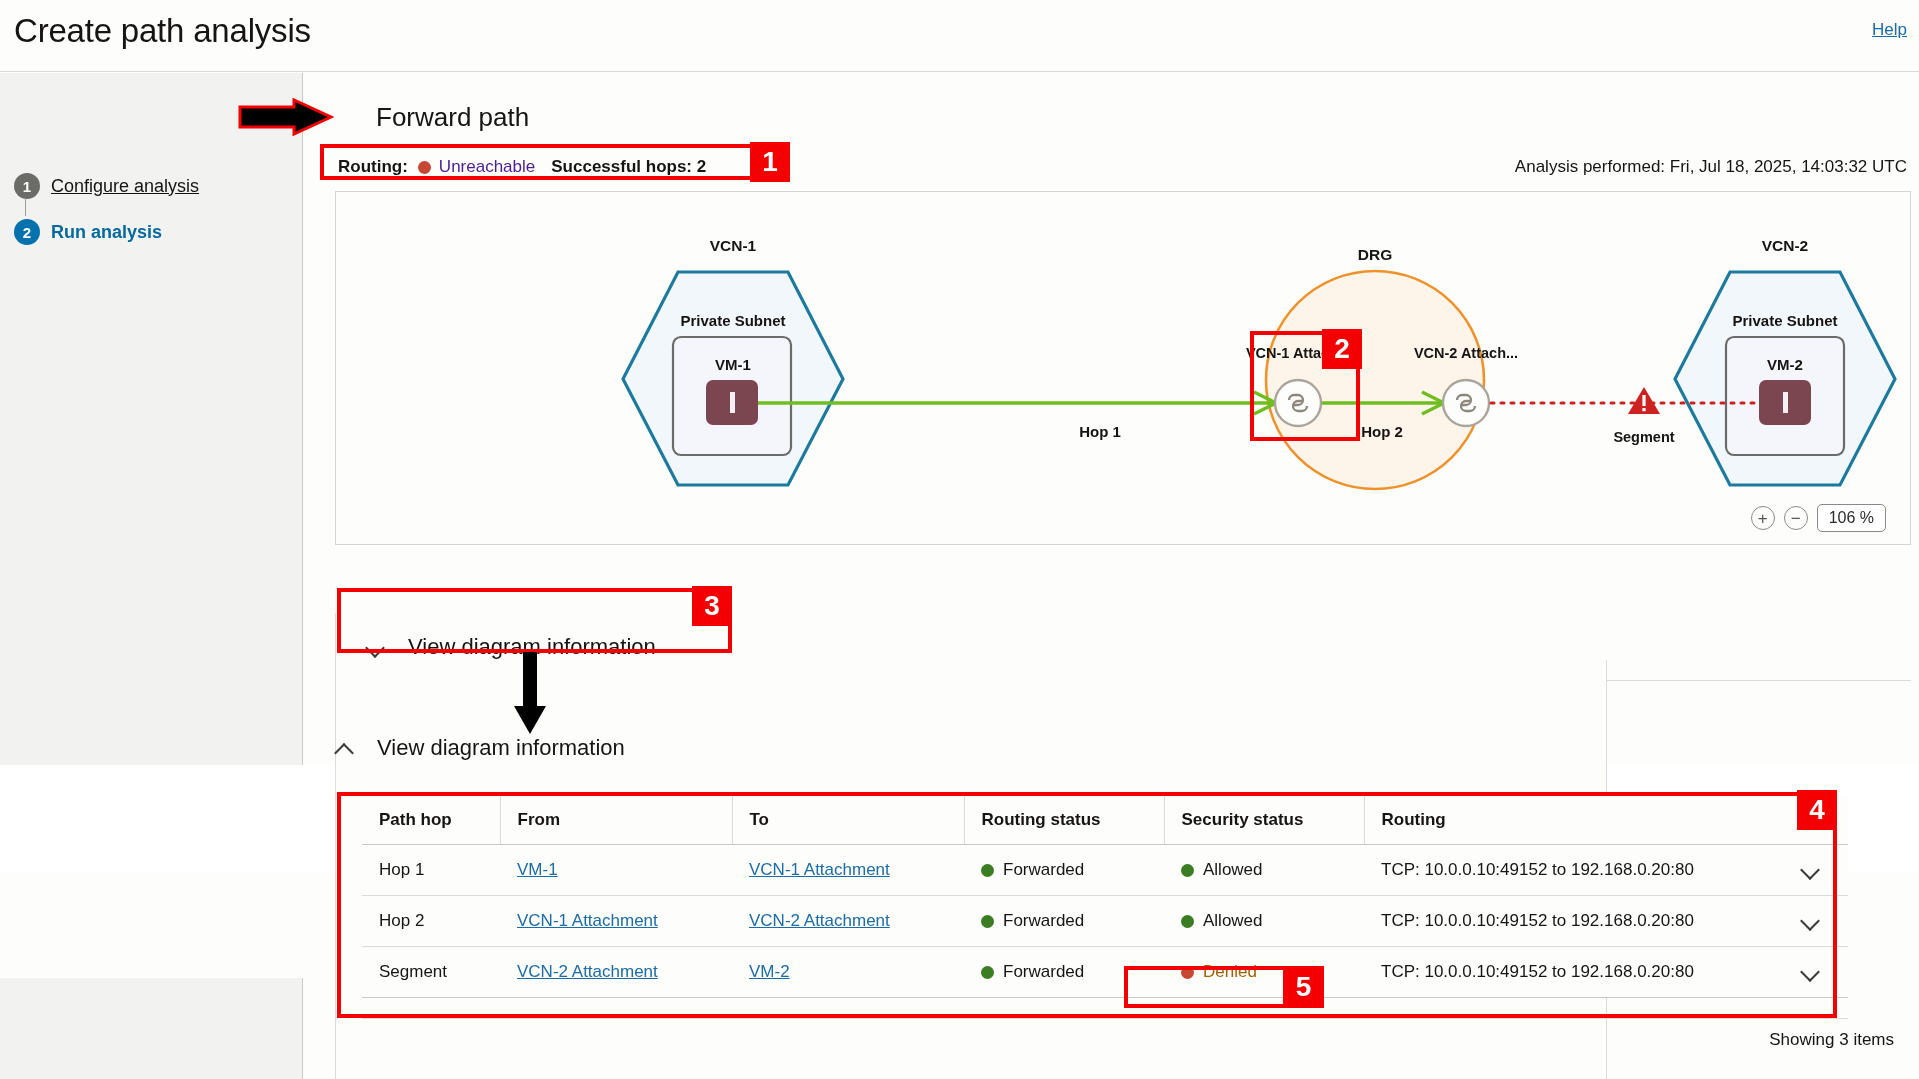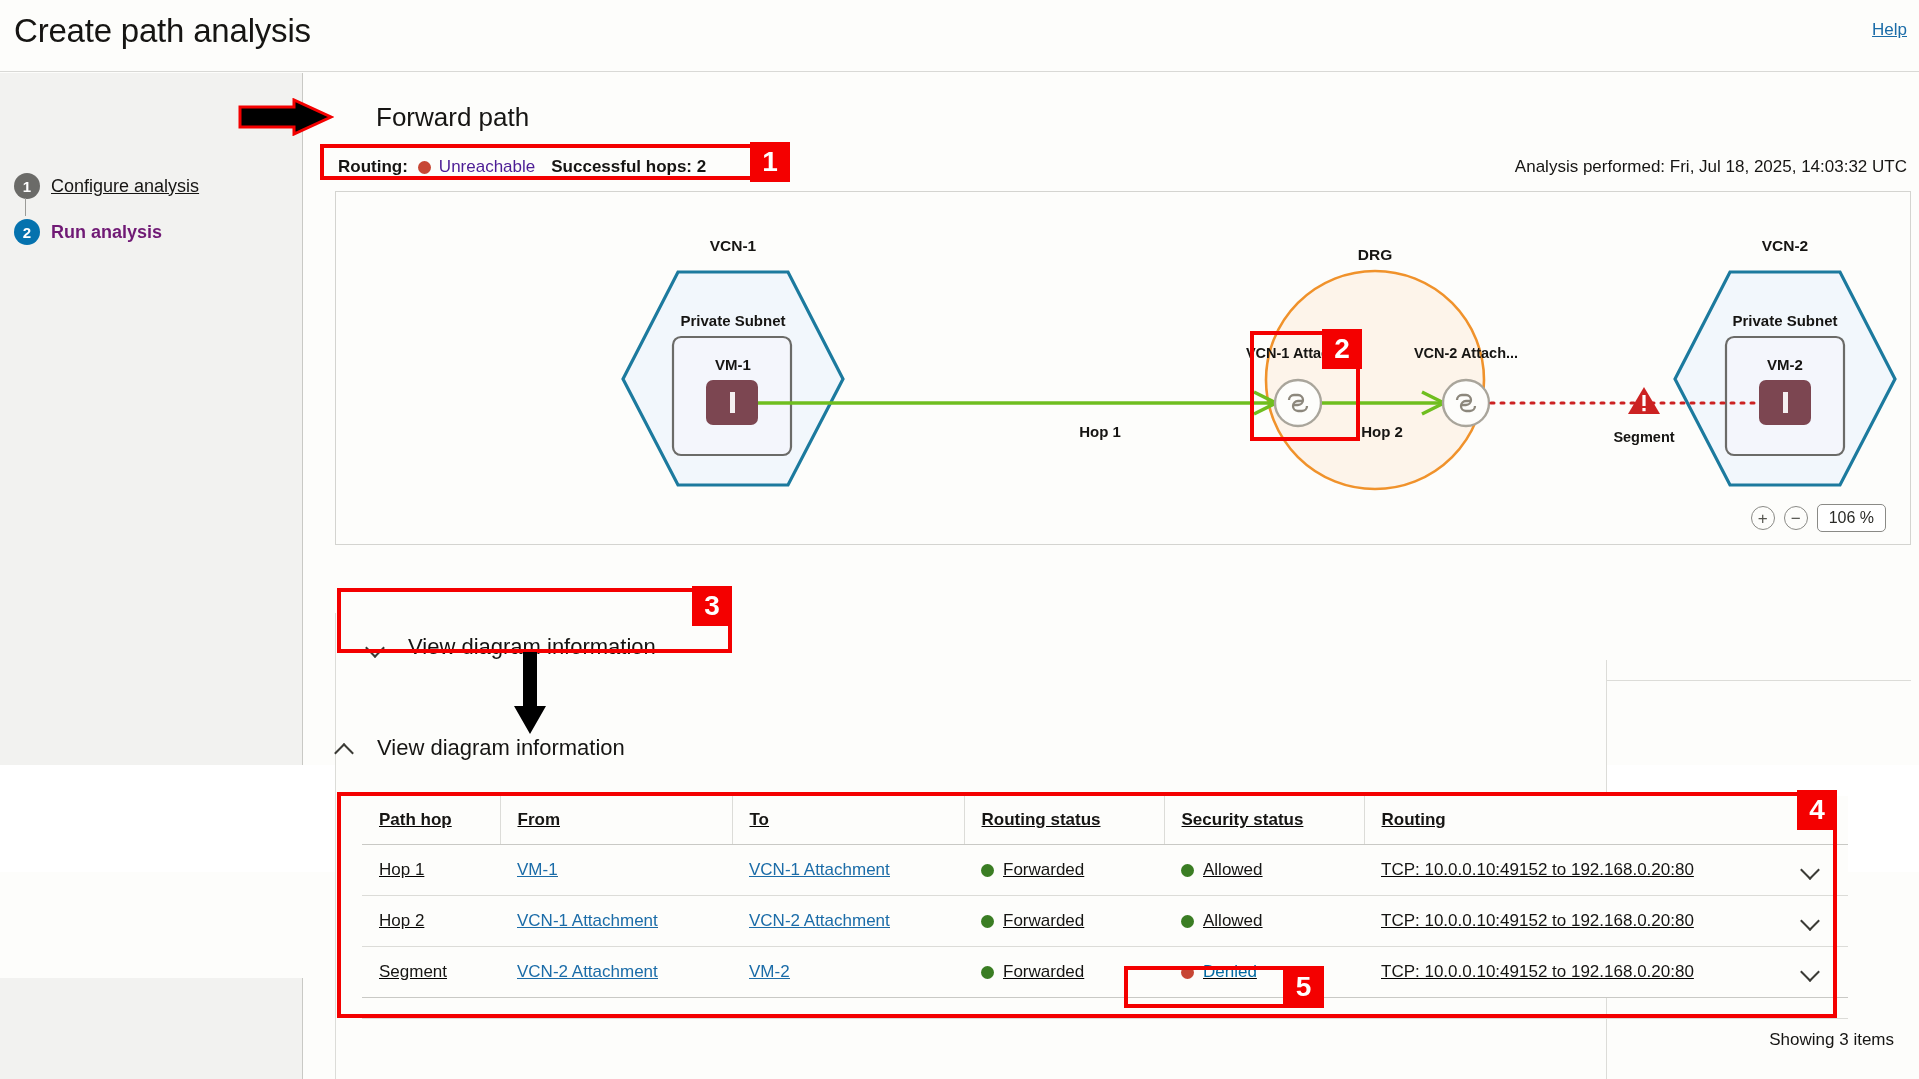--- a/index.html
+++ b/index.html
@@ -37,21 +37,21 @@
   }
   .step { position:absolute; display:flex; align-items:center; }
   .step-badge {
     width:26px; height:26px; border-radius:50%;
     color:#fff; font-size:15px; font-weight:bold;
     display:flex; align-items:center; justify-content:center;
     flex:0 0 26px;
   }
   .step-badge.grey { background:#6b6b68; }
   .step-badge.blue { background:#0572ae; }
-  .step-label { margin-left:11px; font-size:18px; color:#701a75; }
+  .step-label { margin-left:11px; font-size:18px; color:#0369a1; }
   .step-label.link { color:#161513; text-decoration:underline; cursor:pointer; }
   .step-label.current { font-weight:bold; }
   .step-connector {
     position:absolute; left:25px; top:125px; width:1px; height:18px; background:#9b9b97;
   }
 
   
   .main { position:absolute; left:304px; top:73px; width:1615px; }
 
   .forward-title {
@@ -122,37 +122,36 @@
   .lower-frame {
     position:absolute; left:335px; top:660px; width:1272px; height:419px;
     border-left:1px solid #dcdcd8; border-right:1px solid #dcdcd8;
     background:#fdfdfb; pointer-events:none;
   }
 
   
   .table-wrap {
     position:absolute; left:362px; top:796px; width:1486px;
     background:#fdfdfb;
-    text-decoration:underline;
   }
   table.hops { width:100%; border-collapse:collapse; background:#fdfdfb; }
   table.hops th {
     text-align:left; font-size:17px; font-weight:bold; color:#161513;
     padding:14px 0 14px 17px; border-bottom:1px solid #c9c9c5;
     border-right:1px solid #dcdcd8; background:#fdfdfb;
   }
   table.hops th:last-child { border-right:none; }
   table.hops td {
     font-size:17px; color:#161513; padding:15px 0 15px 17px;
     border-bottom:1px solid #dcdcd8;
   }
   table.hops tr:last-child td { border-bottom:1px solid #c9c9c5; }
   .cell-link { color:#1b6ca8; text-decoration:underline; cursor:pointer; }
   .statuscell { display:flex; align-items:center; gap:9px; }
-  .statuscell .txt.denied { color:#0369a1; }
+  .statuscell .txt.denied { color:#a16207; }
   .row-chevron {
     width:19px; height:19px; position:relative; cursor:pointer; float:right; margin-right:28px;
   }
   .row-chevron::before {
     content:""; position:absolute; left:2px; top:3px;
     width:12px; height:12px; border-right:2px solid #3b3b36; border-bottom:2px solid #3b3b36;
     transform: rotate(45deg);
   }
   .showing-items {
     position:absolute; right:25px; top:1030px;

